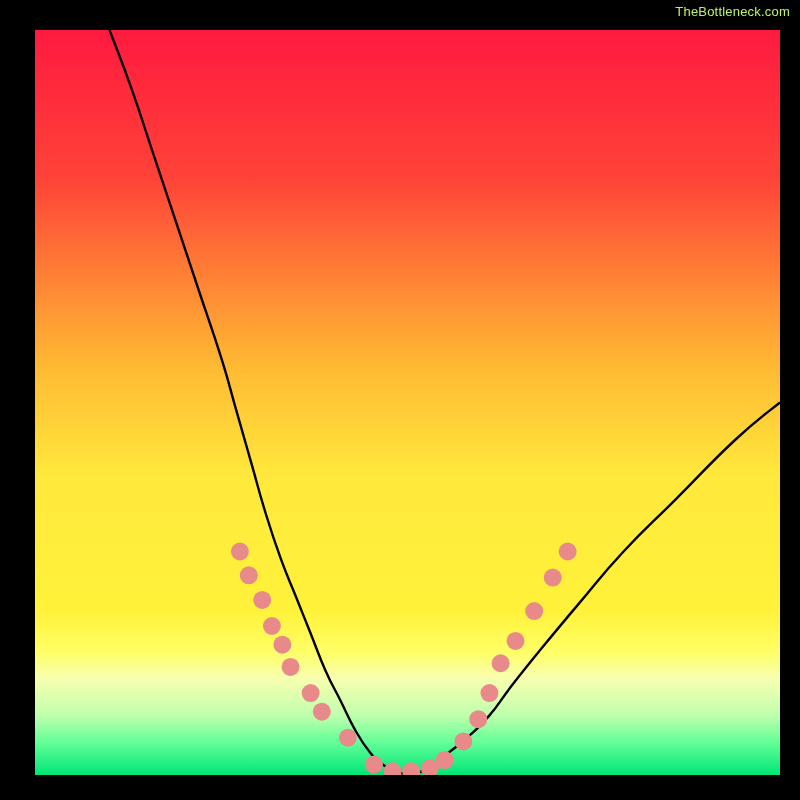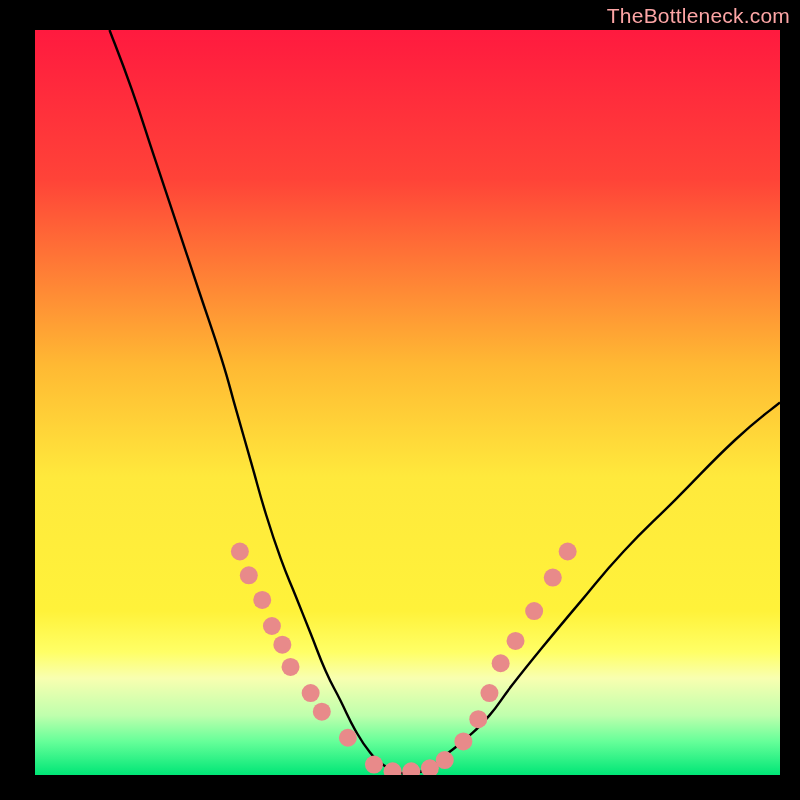--- a/index.html
+++ b/index.html
@@ -14,22 +14,22 @@
   .stage {
     position: relative;
     width: 800px;
     height: 800px;
     background: #000;
   }
   .watermark {
     position: absolute;
     top: 4px;
     right: 10px;
-    color: #fca5a5;
-    font-size: 21px;
+    color: #bef264;
+    font-size: 13px;
     letter-spacing: 0.2px;
     z-index: 10;
     text-align: center;
   }
   svg {
     position: absolute;
     left: 0;
     top: 0;
     width: 800px;
     height: 800px;

